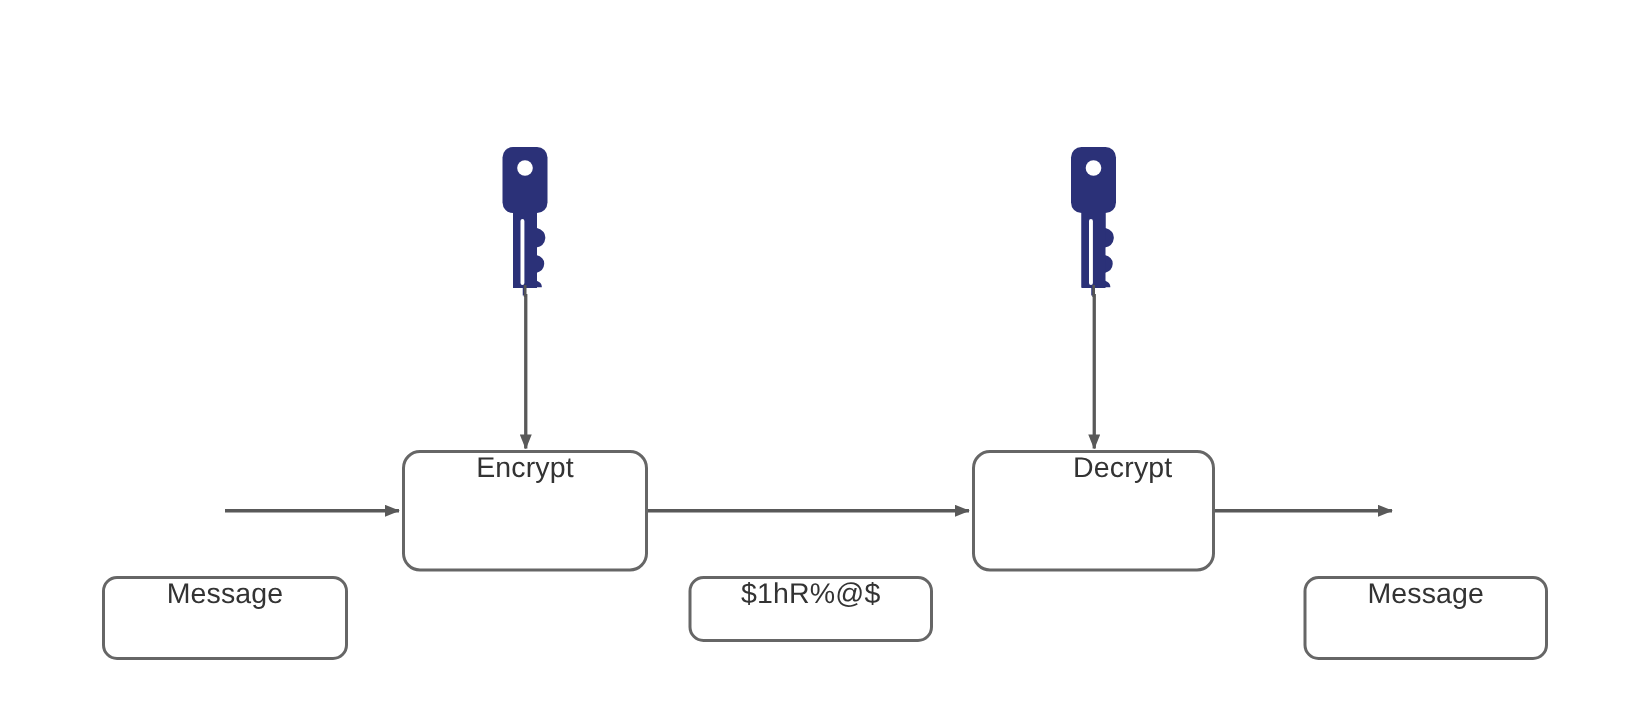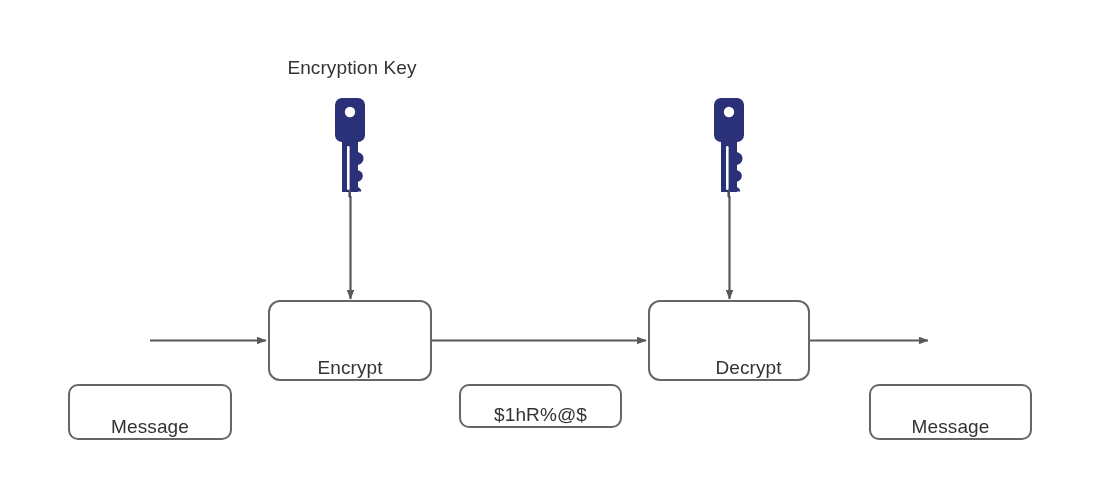--- a/index.html
+++ b/index.html
@@ -27,21 +27,21 @@
   .key-icon{position:absolute;}
 
   
   .node{
     position:absolute;
     box-sizing:border-box;
     background:#ffffff;
     border:2px solid #666666;
     border-radius:10px;
     display:flex;
-    align-items:flex-end;
+    align-items:flex-start;
     justify-content:center;
     color:#333333;
     font-size:19px;
     letter-spacing:0.1px;
   }
   .node.process{border-radius:12px;}
 
   
   #arrows{position:absolute;left:0;top:0;width:1100px;height:484px;}
 </style>
@@ -61,21 +61,20 @@
 
     <line x1="432" y1="340.5" x2="646" y2="340.5" stroke="#595959" stroke-width="2.2" marker-end="url(#ah)"></line>
 
     <line x1="810" y1="340.5" x2="928" y2="340.5" stroke="#595959" stroke-width="2.2" marker-end="url(#ah)"></line>
 
     <line x1="350.5" y1="196" x2="350.5" y2="299" stroke="#595959" stroke-width="2.2" marker-end="url(#ah)"></line>
 
     <line x1="729.5" y1="196" x2="729.5" y2="299" stroke="#595959" stroke-width="2.2" marker-end="url(#ah)"></line>
   </svg>
 
-  <div class="key-label" style="left:352px;top:57px;">Encryption Key</div>
 
 
   <svg class="key-icon" style="left:326px;top:96px;" width="50" height="104" viewBox="0 0 50 104" xmlns="http://www.w3.org/2000/svg">
     <g>
 
       <rect x="9" y="2" width="30" height="44" rx="7" ry="7" fill="#2b3178"></rect>
 
       <circle cx="24" cy="16" r="5.2" fill="#ffffff"></circle>
 
       <path d="M16,46

